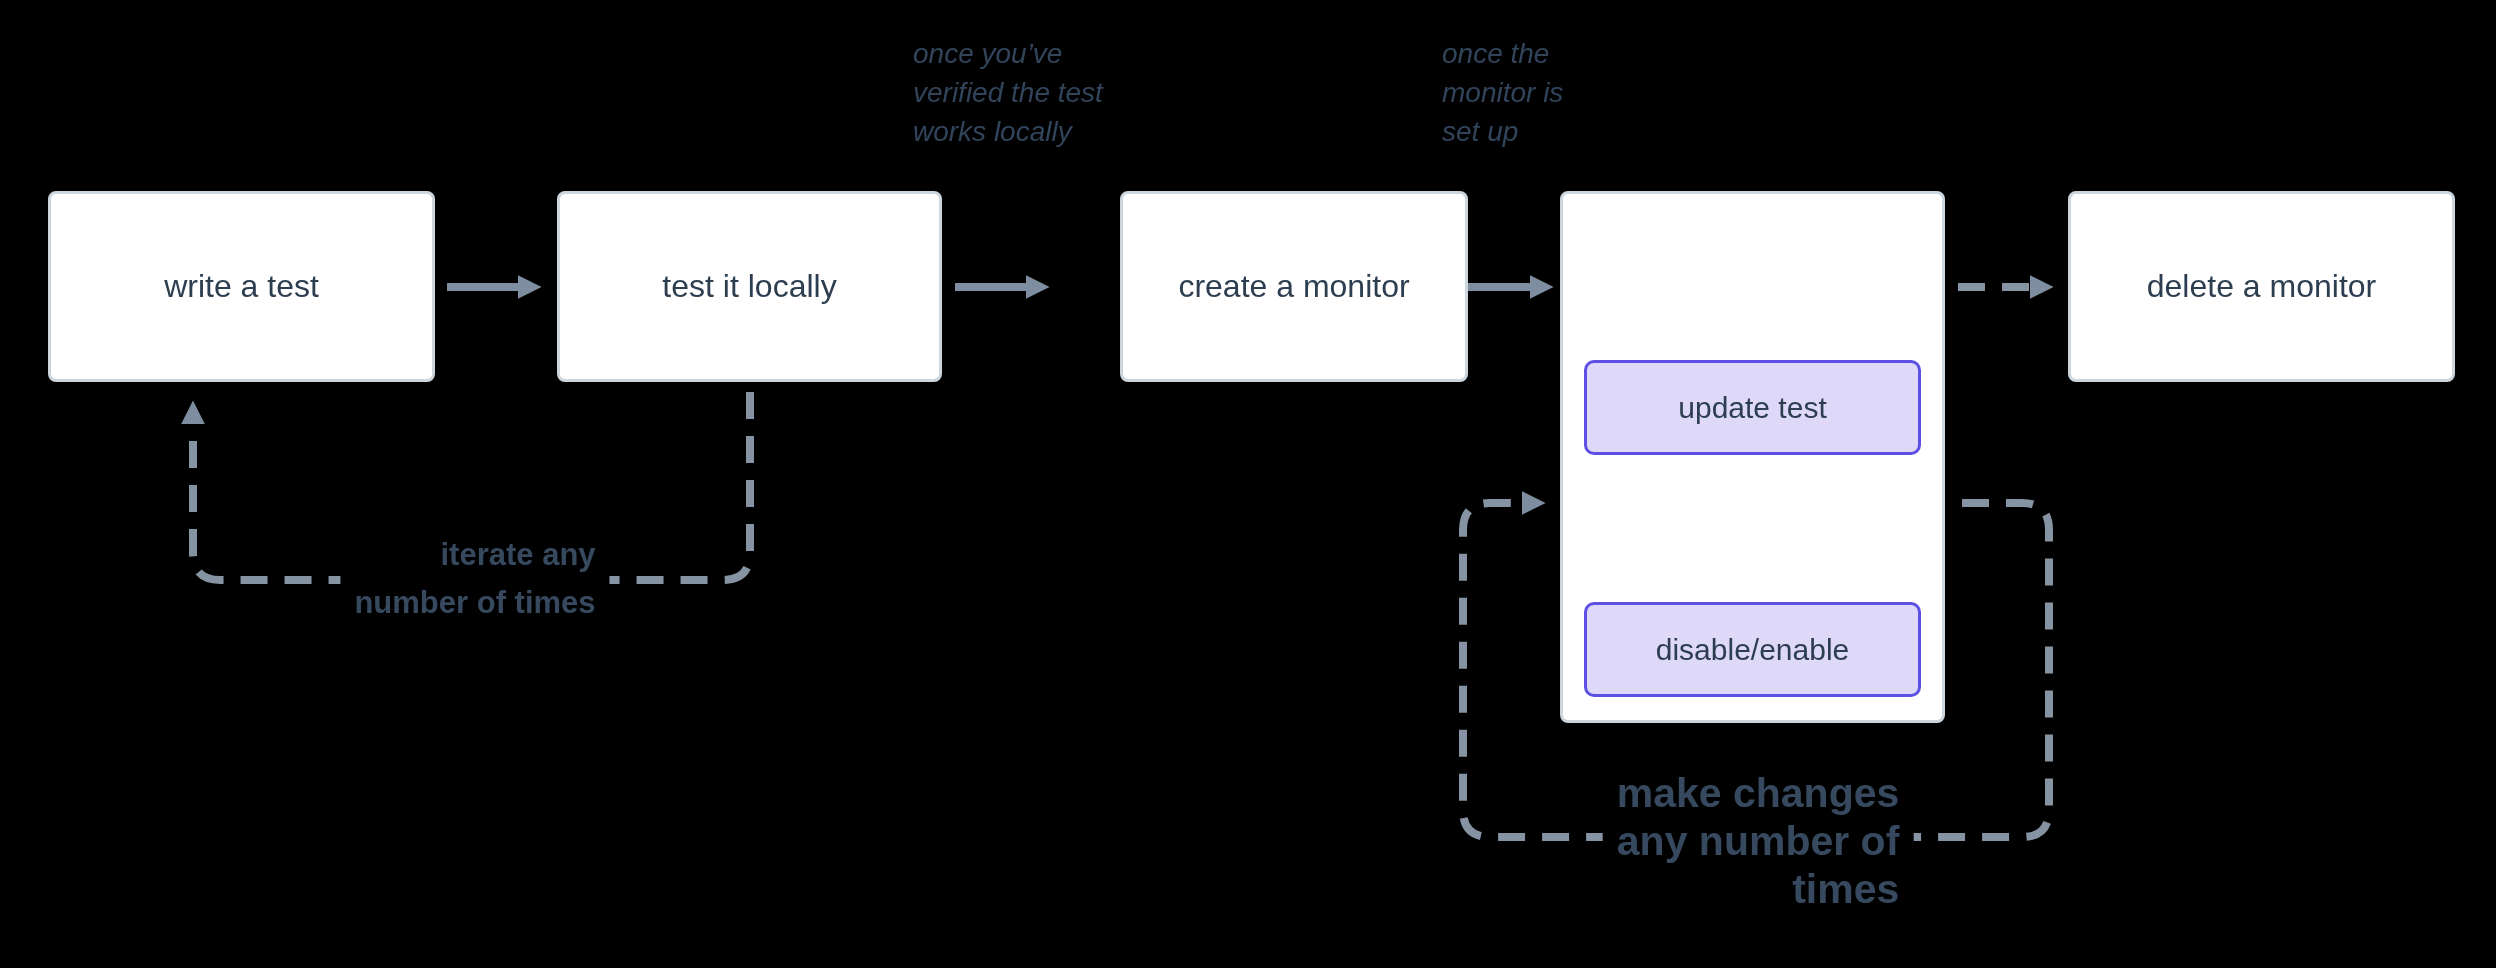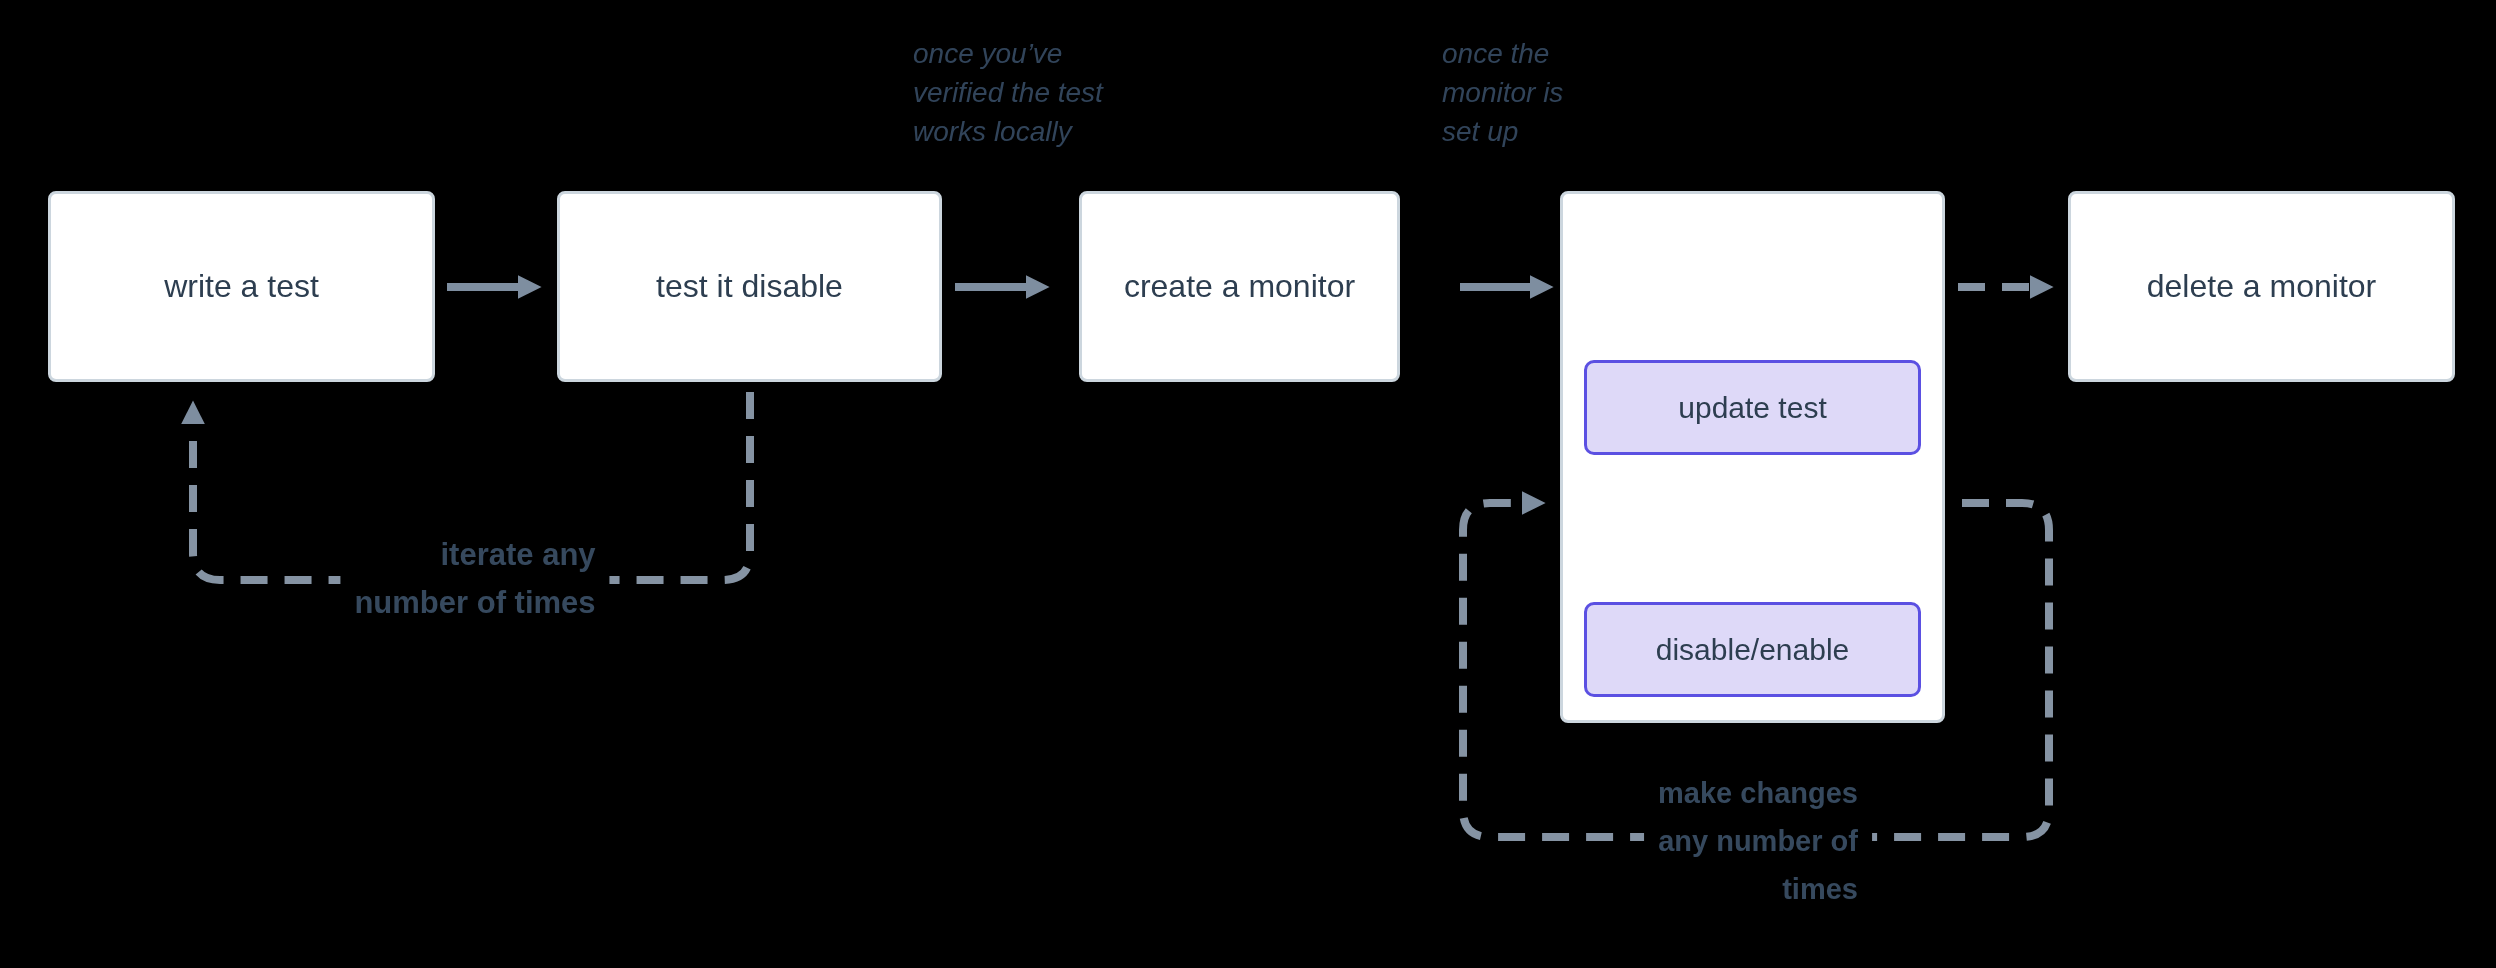--- a/index.html
+++ b/index.html
@@ -20,21 +20,21 @@
   #arrowhead path { fill:var(--arrow,#7e8ea0); }
 
   .node {
     position:absolute; background:var(--node-fill); border:3px solid var(--node-border);
     border-radius:8px; display:flex; align-items:center; justify-content:center;
     color:var(--node-text); font-size:32px;
   }
   .node-label { white-space:nowrap; }
   #node-write-a-test    { left:48px;   top:191px; width:387px; height:191px; }
   #node-test-it-locally { left:557px;  top:191px; width:385px; height:191px; }
-  #node-create-a-monitor{ left:1079px; top:191px; width:321px; height:191px; }
+  #node-create-a-monitor{ left:1120px; top:191px; width:348px; height:191px; }
   #node-manage-a-monitor{ left:1560px; top:191px; width:385px; height:532px;
                           display:block; }
   #node-delete-a-monitor{ left:2068px; top:191px; width:387px; height:191px; }
 
   .manage-title {
     position:absolute; left:0; top:0; width:100%; height:180px;
     display:flex; align-items:center; justify-content:center;
   }
   .subnode {
     position:absolute; left:21px; width:337px; height:95px;
@@ -52,21 +52,21 @@
   }
   #annotation-once-verified { left:913px; }
   #annotation-once-set-up   { left:1442px; }
 
   .loop-label {
     position:absolute; color:var(--loop-label-text); font-weight:bold;
     text-align:right; white-space:pre-line; background:var(--background);
     padding:0 14px; transform:translateX(-50%);
   }
   #loop-label-iterate      { left:475px;  top:531px; font-size:31px; line-height:48px; }
-  #loop-label-make-changes { left:1758px; top:769px; font-size:29px; line-height:48px; }
+  #loop-label-make-changes { left:1758px; top:769px; font-size:41px; line-height:48px; }
 </style>
 </head>
 <body>
 
 <div class="canvas">
 
   <svg class="connector-layer" viewBox="0 0 2496 968" xmlns="http://www.w3.org/2000/svg">
     <defs>
       <marker id="arrowhead" viewBox="0 0 10 10" refX="1" refY="5" markerWidth="3" markerHeight="3.4" orient="auto-start-reverse">
         <path d="M 0 0 L 10 5 L 0 10 z"></path>
@@ -81,21 +81,21 @@
     <path class="connector dashed" d="M 750 392 V 553 Q 750 580 723 580 H 220 Q 193 580 193 553 V 422" marker-end="url(#arrowhead)"></path>
 
     <path class="connector dashed" d="M 1962 503 H 2022 Q 2049 503 2049 530 V 810 Q 2049 837 2022 837 H 1490 Q 1463 837 1463 810 V 530 Q 1463 503 1490 503 H 1524" marker-end="url(#arrowhead)"></path>
   </svg>
 
   <div class="node" id="node-write-a-test">
     <span class="node-label">write a test</span>
   </div>
 
   <div class="node" id="node-test-it-locally">
-    <span class="node-label">test it disable</span>
+    <span class="node-label">test it locally</span>
   </div>
 
   <div class="node" id="node-create-a-monitor">
     <span class="node-label">create a monitor</span>
   </div>
 
   <div class="node" id="node-manage-a-monitor">
     <div class="subnode" id="subnode-update-test">
       <span class="node-label">update test</span>
     </div>

